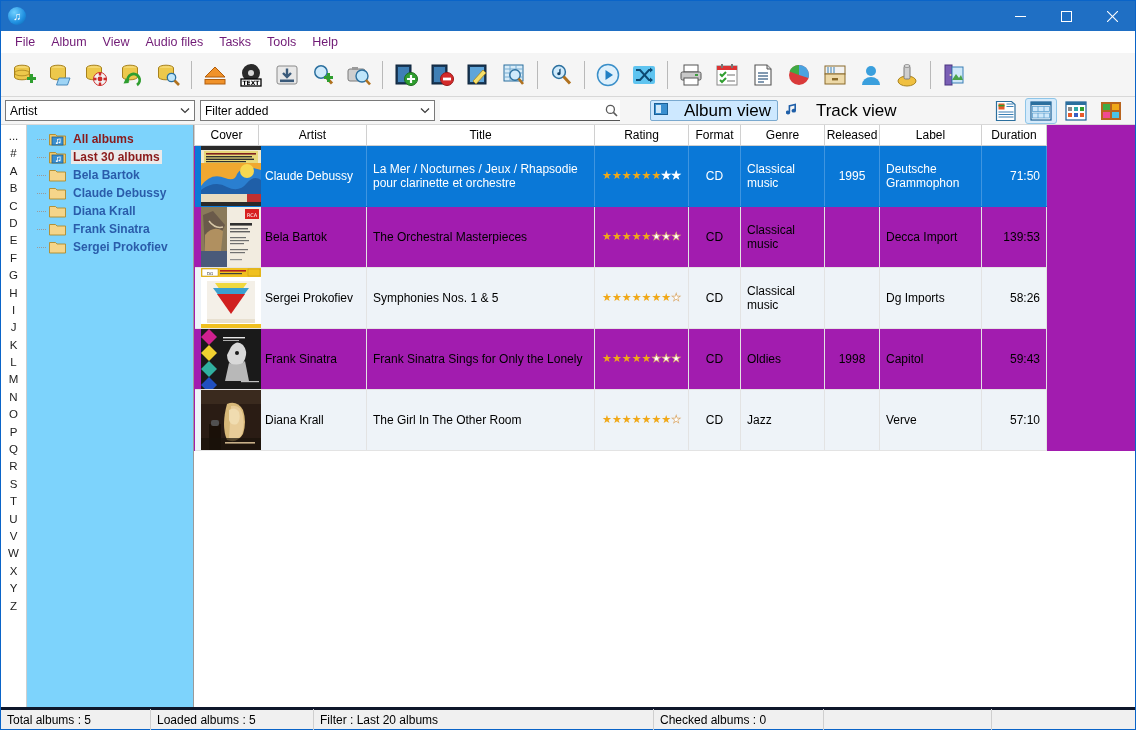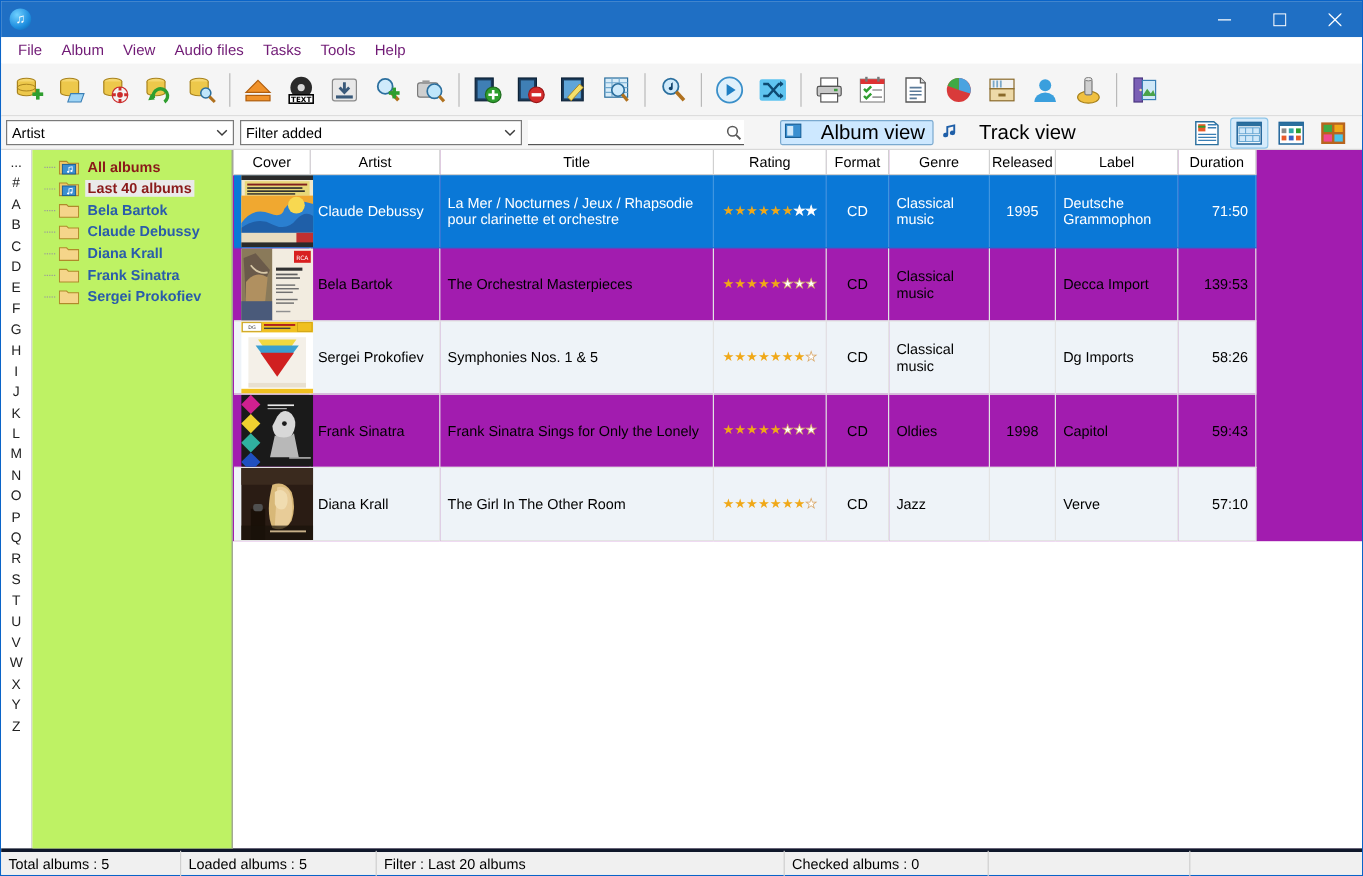--- a/index.html
+++ b/index.html
@@ -143,21 +143,21 @@
     padding-top: 3px;
     font-size: 11.5px; color: #222;
   }
   .alpha-rail .ch {
     height: 17.4px; line-height: 17.4px; width: 100%;
     text-align: center;
   }
 
   .tree {
     width: 167px; flex: 0 0 167px;
-    background: #bef264;
+    background: #7dd3fc;
     border-right: 1px solid #9a9a9a;
     padding-top: 5px;
     overflow: hidden;
     position: relative;
   }
   .tree-node {
     display: flex; align-items: center;
     height: 18px; padding-left: 10px;
     font-size: 12px; font-weight: bold;
     white-space: nowrap;
@@ -644,21 +644,21 @@
 
       <div class="tree-node sel">
         <span class="dots"></span>
         <span class="tnode-icon">
           <svg width="17" height="14" viewBox="0 0 17 14">
             <path d="M0.5 2.5 h6 l1.5 1.5 h8.5 v9 h-16 z" fill="#f0c868" stroke="#b08a2a" stroke-width="0.9"></path>
             <rect x="3" y="5" width="11" height="8" fill="#3a8fd0" stroke="#1a5f96" stroke-width="0.8"></rect>
             <path d="M11.5 6.5 v4 a1 0.85 0 1 1 -0.7 -0.8 V7.3 l-2 0.5 v3.4 a1 0.85 0 1 1 -0.7 -0.8 V7.1 z" fill="#fff"></path>
           </svg>
         </span>
-        <span class="lbl c-dark">Last 40 albums</span>
+        <span class="lbl c-dark">Last 30 albums</span>
       </div>
 
       <div class="tree-node">
         <span class="dots"></span>
         <span class="tnode-icon">
           <svg width="17" height="14" viewBox="0 0 17 14">
             <path d="M0.5 2.5 h6 l1.5 1.5 h8.5 v9 h-16 z" fill="#f5d58a" stroke="#b08a2a" stroke-width="0.9"></path>
           </svg>
         </span>
         <span class="lbl c-blue">Bela Bartok</span>

